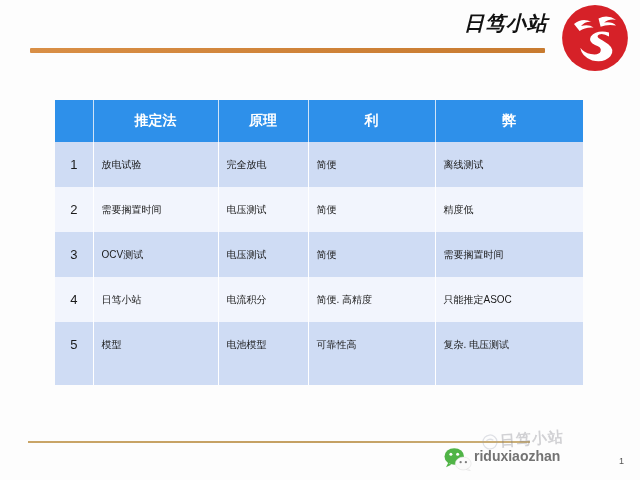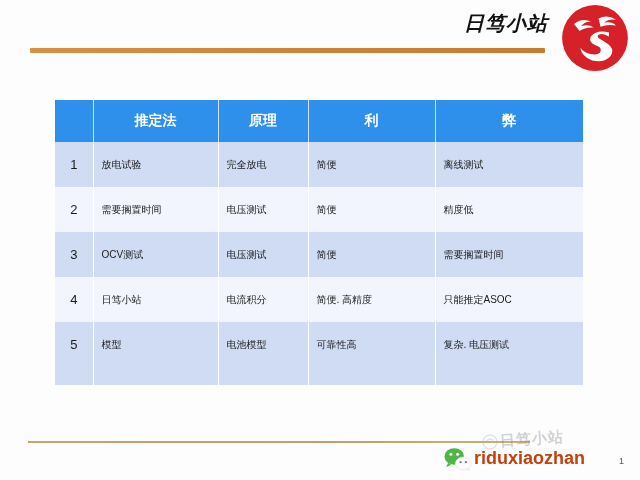--- a/index.html
+++ b/index.html
@@ -147,23 +147,23 @@
     left: 443px;
     top: 447px;
     width: 30px;
     height: 24px;
   }
 
   .wechat-id {
     position: absolute;
     left: 474px;
     top: 448px;
-    font-size: 18px;
+    font-size: 14px;
     font-weight: bold;
-    color: #c2410c;
+    color: #737373;
     letter-spacing: 0px;
     white-space: nowrap;
   }
 
   .watermark {
     position: absolute;
     left: 500px;
     top: 432px;
     font-family: "Liberation Serif", "DejaVu Serif", serif;
     font-size: 15px;

